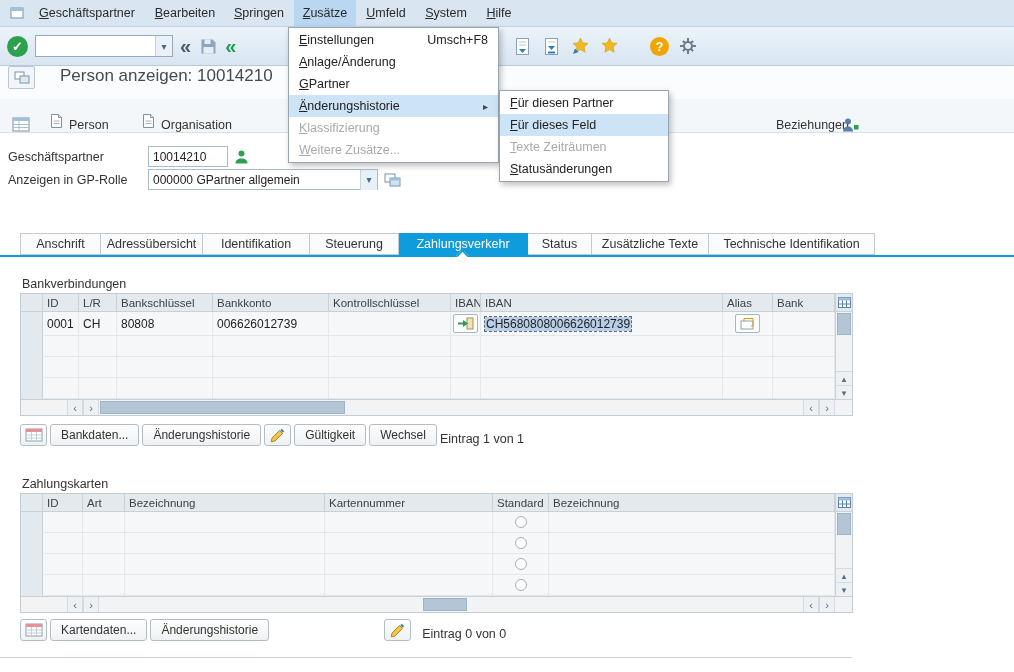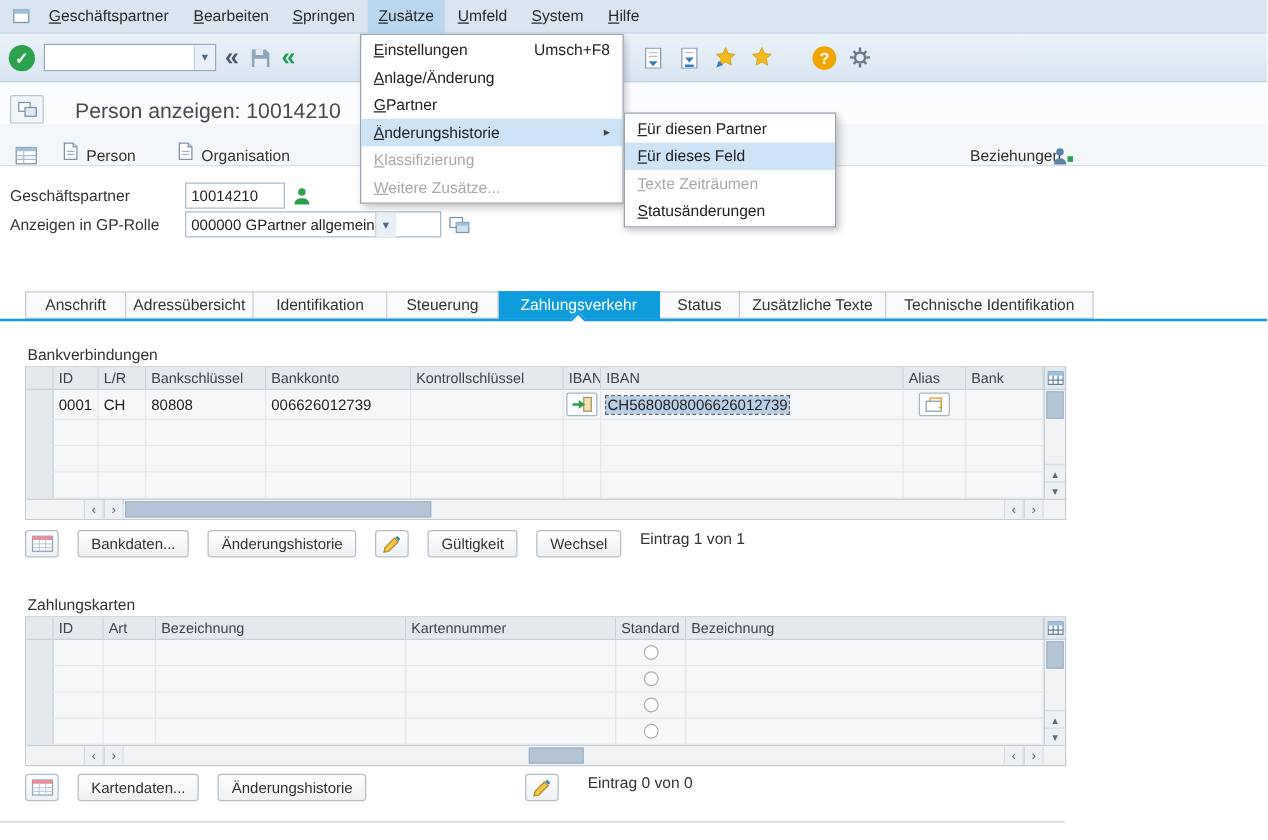--- a/index.html
+++ b/index.html
@@ -22,33 +22,33 @@
 .ca{width:17px;height:20px;display:flex;align-items:center;justify-content:center;color:#4a6a88;border-left:1px solid #c6d4e0;background:#e9f0f7;font-size:10px}
 .chev{font-size:20px;font-weight:bold;line-height:1}
 .chev.dark{color:#4a5d6e}
 .chev.green{color:#1f9d50}
 .tb-right{position:absolute;left:512px;top:0;height:38px;display:flex;align-items:center;gap:9px}
 .tb-ico{display:flex;align-items:center;justify-content:center;width:20px;height:22px}
 .help-circle{width:19px;height:19px;border-radius:50%;background:#f0a500;color:#fff;font-weight:bold;display:flex;align-items:center;justify-content:center;font-size:13px}
 .gap-l{margin-left:22px}
 
 
-.titlerow{position:absolute;top:66px;left:0;right:0;height:33px;background:#fbfcfd;display:flex;align-items:flex-end;padding-left:8px}
+.titlerow{position:absolute;top:66px;left:0;right:0;height:33px;background:#fbfcfd;display:flex;align-items:flex-start;padding-left:8px}
 .tr-btn{width:27px;height:23px;border:1px solid #b9c6d2;background:#f2f6fa;display:flex;align-items:center;justify-content:center;border-radius:2px}
 .title{margin-left:25px;font-size:17px;color:#454b52}
 
 
 .apptb{position:absolute;top:99px;left:0;right:0;height:34px;background:#f4f7fa;border-bottom:1px solid #d9e1e8}
 .apptb .item{position:absolute;top:0;height:33px;display:flex;align-items:flex-end;gap:6px;font-size:12.5px;color:#333}
 
 
 .fieldrow{position:absolute;left:8px;height:21px;display:flex;align-items:center}
 .flabel{width:140px;font-size:12.5px;color:#333}
 .tfield{height:21px;border:1px solid #a9bccb;background:#fff;padding:0 4px;display:flex;align-items:center;font-size:12px;color:#222}
-.selectbox{width:205px;justify-content:flex-start;padding-right:0}
+.selectbox{width:230px;justify-content:space-between;padding-right:0}
 .ficon{margin-left:6px;display:flex;align-items:center}
 
 
 .tabs{position:absolute;top:233px;left:20px;display:flex}
 .tab{height:22px;border:1px solid #c2cad2;border-left-width:0;background:#fafbfc;display:flex;align-items:center;justify-content:center;font-size:12.5px;color:#333}
 .tab:first-child{border-left-width:1px}
 .tab.active{background:#0f9cdd;border-color:#0f9cdd;color:#fff}
 .tabline{position:absolute;top:255px;left:0;width:1014px;height:2px;background:#0f9cdd}
 .notch{position:absolute;top:251px;left:458px;width:9px;height:9px;background:#fff;border-left:2px solid #0f9cdd;border-top:2px solid #0f9cdd;transform:rotate(45deg)}
 
@@ -75,21 +75,21 @@
 .vthumb{height:22px;background:#b4c6d6;border:1px solid #9fb4c6;margin:1px}
 .vsp{flex:1}
 .sarr{height:14px;display:flex;align-items:center;justify-content:center;color:#5a6c7c;font-size:9px;background:#eef1f4;border-top:1px solid #d4dae0}
 .hscroll{height:16px;border-top:1px solid #c9d0d6;display:flex;align-items:stretch;background:#f1f3f5}
 .hsp{background:#f1f3f5}
 .harr{width:16px;display:flex;align-items:center;justify-content:center;color:#5a6c7c;font-size:11px;background:#eef1f4;border-left:1px solid #d4dae0;border-right:1px solid #d4dae0}
 .htrack{flex:1;position:relative;background:#f1f3f5}
 .hthumb{position:absolute;top:1px;bottom:1px;background:#b4c6d6;border:1px solid #9fb4c6}
 
 
-.btnrow{position:absolute;left:20px;display:flex;align-items:flex-start;gap:15px}
+.btnrow{position:absolute;left:20px;display:flex;align-items:flex-end;gap:3px}
 .btn{height:22px;padding:0 10px;border:1px solid #b4bdc6;border-radius:3px;background:linear-gradient(#fefefe,#eef1f4);font-size:12px;color:#333;display:flex;align-items:center;white-space:nowrap}
 .ibtn{width:27px;padding:0;justify-content:center}
 .entry{font-size:12.5px;color:#333}
 
 
 .menu{position:absolute;background:#fff;border:1px solid #98a4b0;box-shadow:2px 3px 6px rgba(0,0,0,.25);z-index:30;padding:1px 0}
 .mi{height:22px;display:flex;align-items:center;padding:0 10px;font-size:12.5px;color:#222}
 .mi.hl{background:#cde3f6}
 .mi.dis{color:#a6aaad}
 .mi .sc{margin-left:auto;padding-left:18px}

